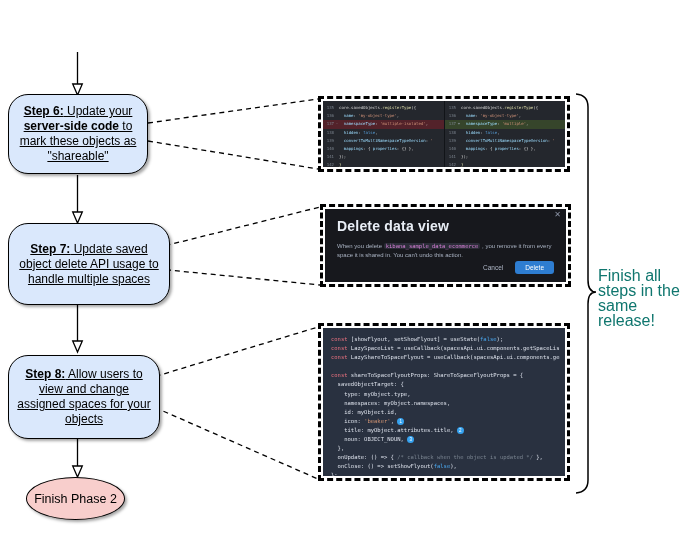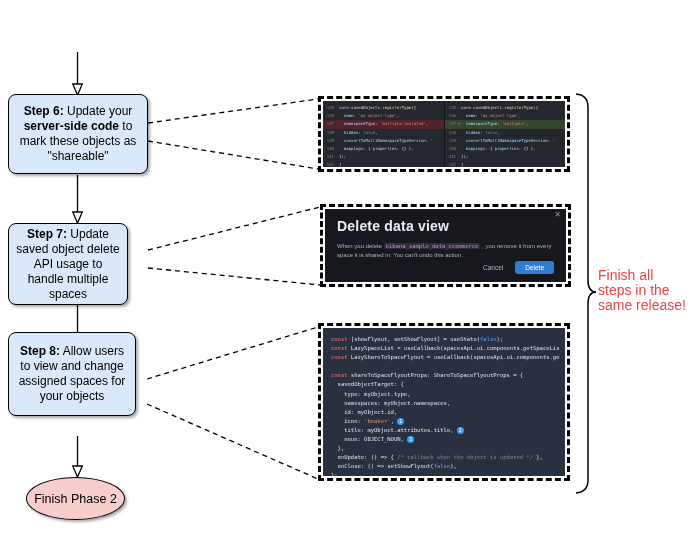--- a/index.html
+++ b/index.html
@@ -6,22 +6,22 @@
   #canvas{position:relative;width:691px;height:535px;background:#fff;
           font-family:"Liberation Sans",sans-serif;overflow:hidden;}
   #connectors{position:absolute;left:0;top:0;width:691px;height:535px;pointer-events:none;}
 
   
   .node{position:absolute;display:flex;align-items:center;justify-content:center;
         text-align:center;color:#000;box-sizing:border-box;
         box-shadow:2px 2px 3px rgba(0,0,0,0.35);}
   .ellipse{background:var(--node-pink);border:1.6px solid #000;border-radius:50%;
            font-size:12.5px;}
-  .stepbox{background:var(--node-blue);border:1.6px solid #000;border-radius:8px;
-           font-size:12px;line-height:15px;padding:4px 6px;}
+  .stepbox{background:var(--node-blue);border:1.6px solid #000;border-radius:20px;
+           font-size:12px;line-height:15px;padding:4px 6px;text-decoration:underline;}
   .b{font-weight:bold;}
 
   
   .shot{position:absolute;border:3px dashed #000;background:#fff;box-sizing:border-box;padding:2px;}
 
   
   .diffwrap{width:100%;height:100%;background:var(--diff-bg);display:flex;
             font-family:"DejaVu Sans Mono","Liberation Mono",monospace;
             font-size:4px;color:#d4d4d4;overflow:hidden;}
   .diffpanel{width:50%;padding-top:3px;box-sizing:border-box;}
@@ -52,22 +52,22 @@
             padding:7px 0 0 8px;font-family:"DejaVu Sans Mono","Liberation Mono",monospace;
             font-size:5.5px;color:#dbe0ea;overflow:hidden;}
   .cl{height:9.1px;line-height:9.1px;white-space:pre;overflow:hidden;}
   .kw{color:#e8717f;} .codewrap .bool{color:#4aa7ee;} .codewrap .str{color:#cf9272;}
   .cmt{color:#79838f;}
   .badge{display:inline-flex;width:7px;height:7px;border-radius:50%;background:var(--badge-blue);
          color:#fff;font-size:4.5px;align-items:center;justify-content:center;
          vertical-align:middle;font-family:"Liberation Sans",sans-serif;}
 
   
-  .brace-note{position:absolute;left:598px;top:268px;width:92px;font-size:14px;
-              line-height:15px;color:#ef4444;}
+  .brace-note{position:absolute;left:598px;top:268px;width:92px;font-size:16px;
+              line-height:15px;color:#0f766e;}
 </style>
 </head>
 <body>
 
 <div id="canvas">
 
   <svg id="connectors" width="691" height="535" viewBox="0 0 691 535">
 
     <g stroke="#000" stroke-width="1.3" fill="none">
       <line x1="77.5" y1="52" x2="77.5" y2="84"></line>
@@ -90,25 +90,25 @@
     </g>
 
     <path d="M 576 94 Q 588 95 588 107 L 588 280 Q 588 292 596 292 Q 588 292 588 304 L 588 480 Q 588 492 576 493" stroke="#000" stroke-width="1.5" fill="none"></path>
   </svg>
 
 
   <div class="node stepbox" style="left:8px;top:94px;width:140px;height:80px;">
     <span><span class="b">Step 6:</span><span> Update your </span><span class="b">server-side code</span><span> to mark these objects as "shareable"</span></span>
   </div>
 
-  <div class="node stepbox" style="left:8px;top:223px;width:120px;height:82px;">
+  <div class="node stepbox" style="left:8px;top:223px;width:162px;height:82px;">
     <span><span class="b">Step 7:</span><span> Update saved object delete API usage to handle multiple spaces</span></span>
   </div>
 
-  <div class="node stepbox" style="left:8px;top:332px;width:128px;height:84px;">
+  <div class="node stepbox" style="left:8px;top:355px;width:152px;height:84px;">
     <span><span class="b">Step 8:</span><span> Allow users to view and change assigned spaces for your objects</span></span>
   </div>
 
   <div class="node ellipse" style="left:26px;top:477px;width:99px;height:43px;align-items:center;">
     <span>Finish Phase 2</span>
   </div>
 
   <div class="shot" style="left:318px;top:96px;width:252px;height:76px;">
     <div class="diffwrap">
       <div class="diffpanel">

